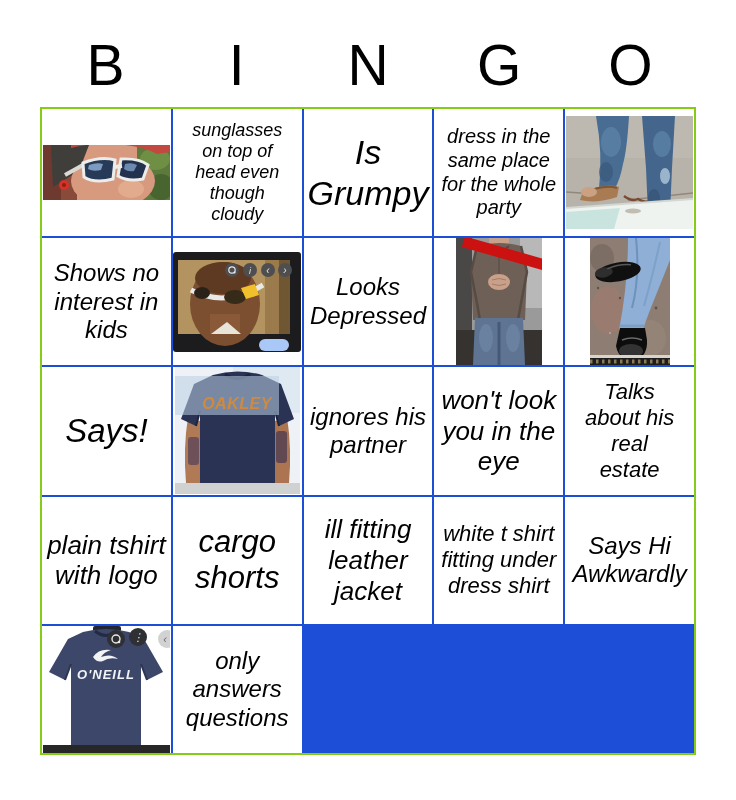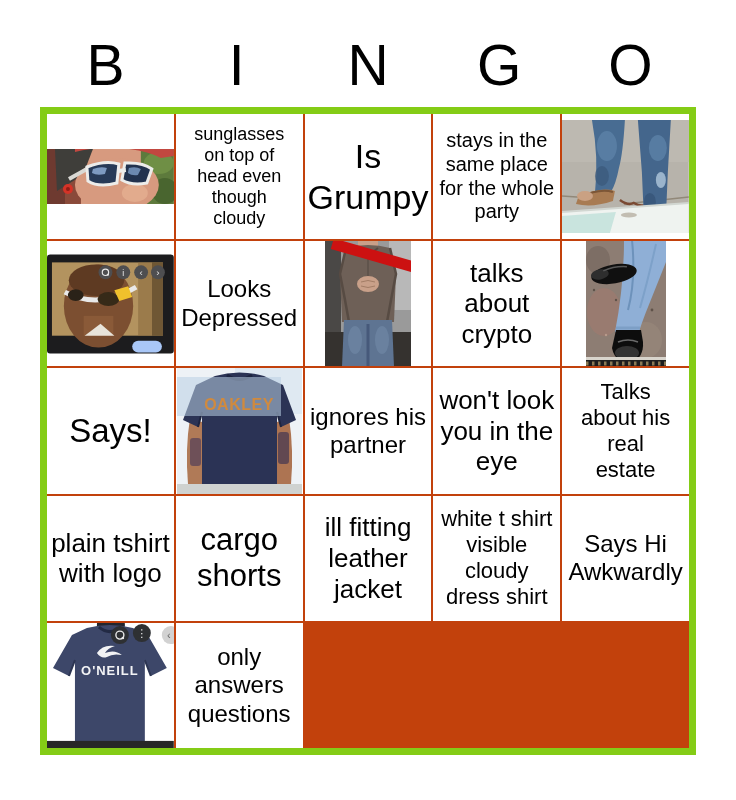--- a/index.html
+++ b/index.html
@@ -9,21 +9,21 @@
 
   .title-row {
     position:absolute; left:40px; top:30px; width:656px; height:70px;
     display:grid; grid-template-columns:repeat(5,1fr); align-items:center;
   }
   .title-letter { text-align:center; font-size:57px; font-weight:400; letter-spacing:0; line-height:1; }
 
   .grid {
     position:absolute; left:40px; top:107px; width:656px; height:648px;
     display:grid; grid-template-columns:repeat(5,1fr); grid-template-rows:repeat(5,1fr);
-    background:#c2410c; border:7px solid #84cc16; gap:2px;
+    background:#1d4ed8; border:2px solid #84cc16; gap:2px;font-style:italic;
   }
   .cell { background:#fff; display:flex; align-items:center; justify-content:center; overflow:hidden; position:relative; }
   .ctext { text-align:center; line-height:1.18; padding:2px; }
   .narrow { max-width:104px; }
   .s18{font-size:18px}.s20{font-size:20px}.s22{font-size:22px}.s24{font-size:24px}
   .s26{font-size:26px}.s28{font-size:24px}.s29{font-size:34px}.s31{font-size:31px}.s33{font-size:33px}
 
   svg { display:block; }
 </style>
 </head>
@@ -66,21 +66,21 @@
 
     <div class="cell">
       <div class="ctext s18 narrow">sunglasses on top of head even though cloudy</div>
     </div>
 
     <div class="cell">
       <div class="ctext s29">Is Grumpy</div>
     </div>
 
     <div class="cell">
-      <div class="ctext s20">stays in the same place for the whole party</div>
+      <div class="ctext s20">dress in the same place for the whole party</div>
     </div>
 
     <div class="cell">
       <svg width="127" height="113" viewBox="0 0 127 113">
         <rect width="127" height="113" fill="#b7b3ab"></rect>
         <rect width="127" height="42" fill="#bdb9b1"></rect>
         <path d="M0,76 L44,79 M62,84 L127,77 M97,28 L95,80" stroke="#918879" stroke-width="1.4" fill="none"></path>
         <path d="M58,80 q8,6 14,3 q6,4 12,2" stroke="#7a4a33" stroke-width="2.5" fill="none"></path>
         <path d="M30,0 L63,0 Q61,34 57,48 Q54,64 49,72 L33,73 Q37,38 30,0 Z" fill="#486c92"></path>
         <ellipse cx="45" cy="26" rx="10" ry="15" fill="#5d82a8" opacity="0.8"></ellipse>
@@ -93,20 +93,23 @@
         <path d="M0,96 L54,92 L48,113 L0,113 Z" fill="#bfe0da" opacity="0.8"></path>
         <path d="M0,92 L127,83" stroke="#d2d7d2" stroke-width="2" fill="none"></path>
         <ellipse cx="67" cy="95" rx="8" ry="2.5" fill="#c2bdb2"></ellipse>
         <path d="M16,78 Q38,66 53,71 L51,81 Q30,88 14,84 Z" fill="#a87b52"></path>
         <path d="M18,77 Q38,68 51,72" stroke="#7c5636" stroke-width="2" fill="none"></path>
         <ellipse cx="23" cy="76" rx="8" ry="5" fill="#caa183"></ellipse>
       </svg>
     </div>
 
 
+    <div class="cell">
+      <div class="ctext s24">Shows no interest in kids</div>
+    </div>
 
     <div class="cell">
       <svg width="128" height="100" viewBox="0 0 128 100">
         <rect width="128" height="100" rx="3" fill="#1c1c1e"></rect>
         <rect x="5" y="8" width="112" height="74" fill="#b3935f"></rect>
         <rect x="92" y="8" width="25" height="74" fill="#8a6a3d" opacity="0.6"></rect>
         <rect x="106" y="8" width="11" height="74" fill="#4a3a22" opacity="0.55"></rect>
         <ellipse cx="52" cy="52" rx="35" ry="42" fill="#7c4f31"></ellipse>
         <ellipse cx="50" cy="26" rx="28" ry="16" fill="#5e3a22"></ellipse>
         <rect x="37" y="62" width="30" height="20" fill="#8a5a38"></rect>
@@ -157,23 +160,20 @@
         <path d="M19,80 L67,80 L69,127 L17,127 Z" fill="#5e7492"></path>
         <path d="M43,84 L43,127" stroke="#46597a" stroke-width="3"></path>
         <ellipse cx="30" cy="100" rx="7" ry="14" fill="#6d84a3" opacity="0.8"></ellipse>
         <ellipse cx="57" cy="100" rx="7" ry="14" fill="#6d84a3" opacity="0.8"></ellipse>
         <g transform="rotate(16 0 0)">
           <rect x="8" y="-4" width="96" height="11" fill="#cc1111"></rect>
         </g>
       </svg>
     </div>
 
-    <div class="cell">
-      <div class="ctext s26">talks about crypto</div>
-    </div>
 
     <div class="cell">
       <svg width="80" height="127" viewBox="0 0 80 127">
         <rect width="80" height="127" fill="#8d7d73"></rect>
         <ellipse cx="18" cy="72" rx="17" ry="24" fill="#a5796e" opacity="0.5"></ellipse>
         <ellipse cx="60" cy="100" rx="16" ry="18" fill="#99887c" opacity="0.6"></ellipse>
         <ellipse cx="12" cy="20" rx="12" ry="14" fill="#6e6057" opacity="0.5"></ellipse>
         <circle cx="30" cy="60" r="1.2" fill="#5f5249"></circle>
           <circle cx="66" cy="70" r="1.4" fill="#5f5249"></circle>
         <circle cx="20" cy="95" r="1.2" fill="#b79a8b"></circle>
@@ -238,21 +238,21 @@
 
     <div class="cell">
       <div class="ctext s31">cargo shorts</div>
     </div>
 
     <div class="cell">
       <div class="ctext s26">ill fitting leather jacket</div>
     </div>
 
     <div class="cell">
-      <div class="ctext s22">white t shirt visible cloudy dress shirt</div>
+      <div class="ctext s22">white t shirt fitting under dress shirt</div>
     </div>
 
 
     <div class="cell">
       <div class="ctext s24">Says Hi Awkwardly</div>
     </div>
 
     <div class="cell">
       <svg width="127" height="127" viewBox="0 0 127 127">
         <rect width="127" height="127" fill="#ffffff"></rect>

